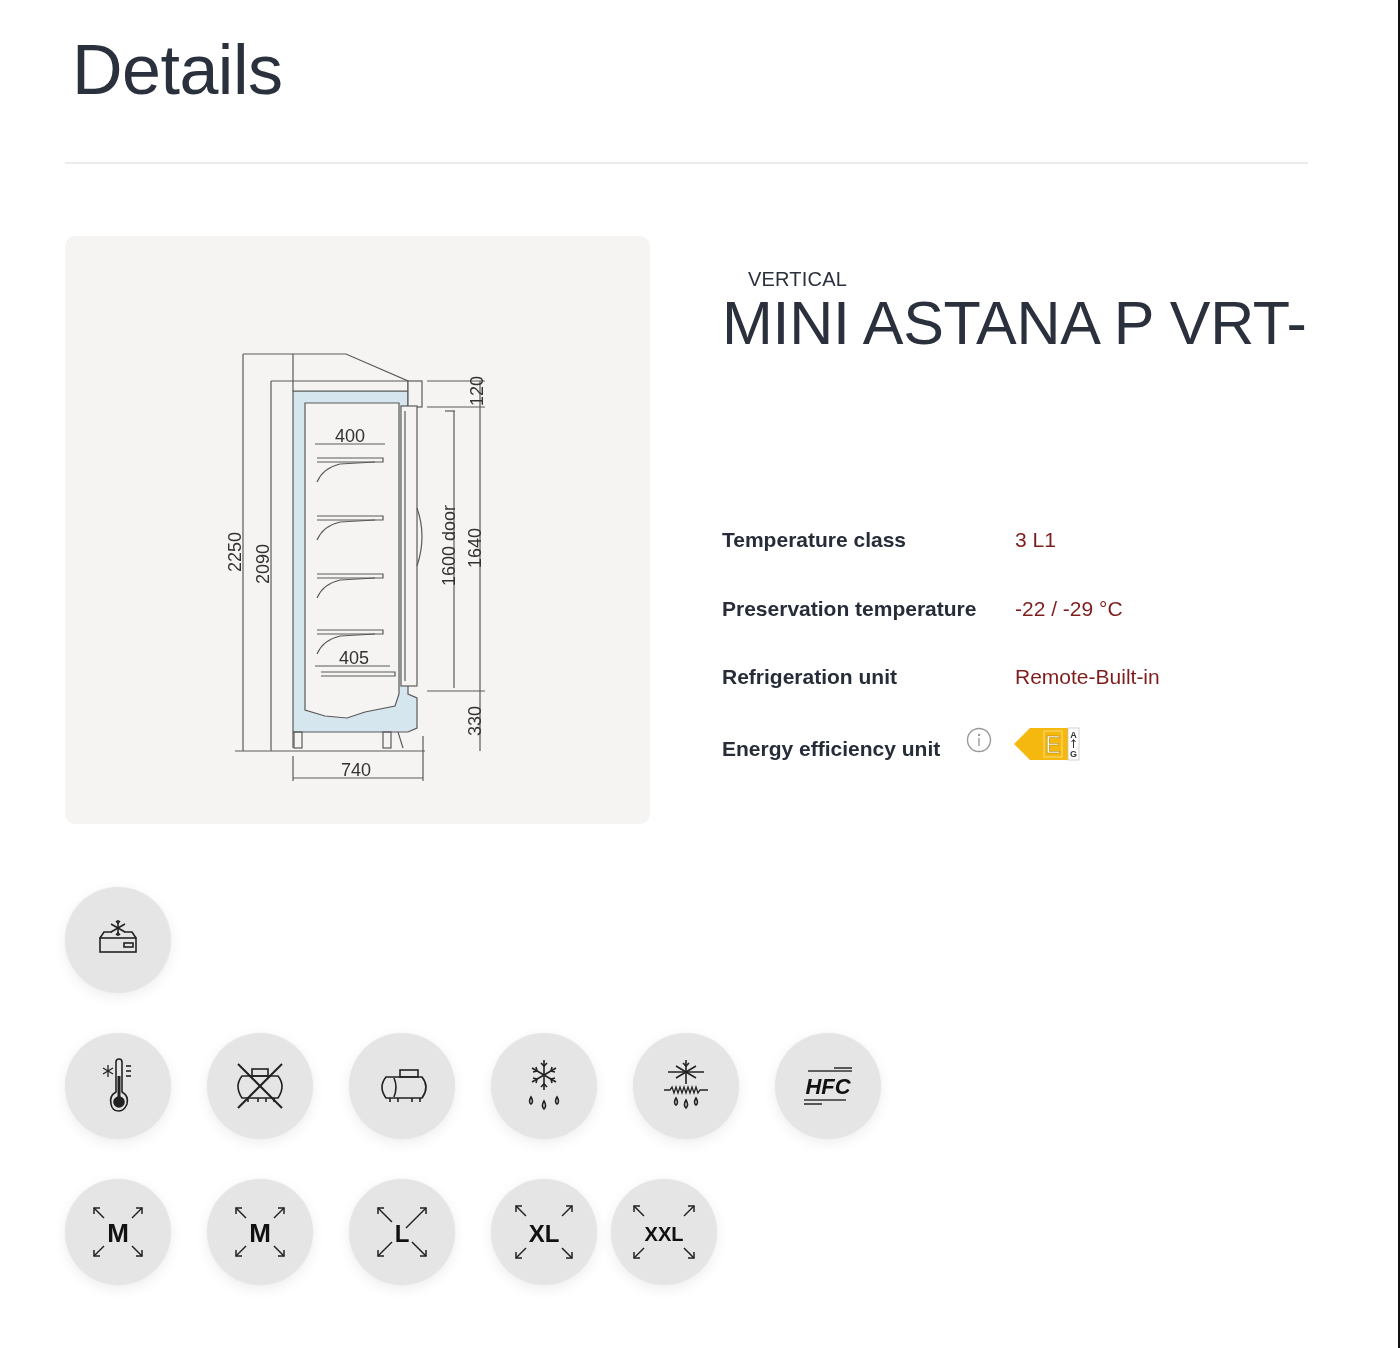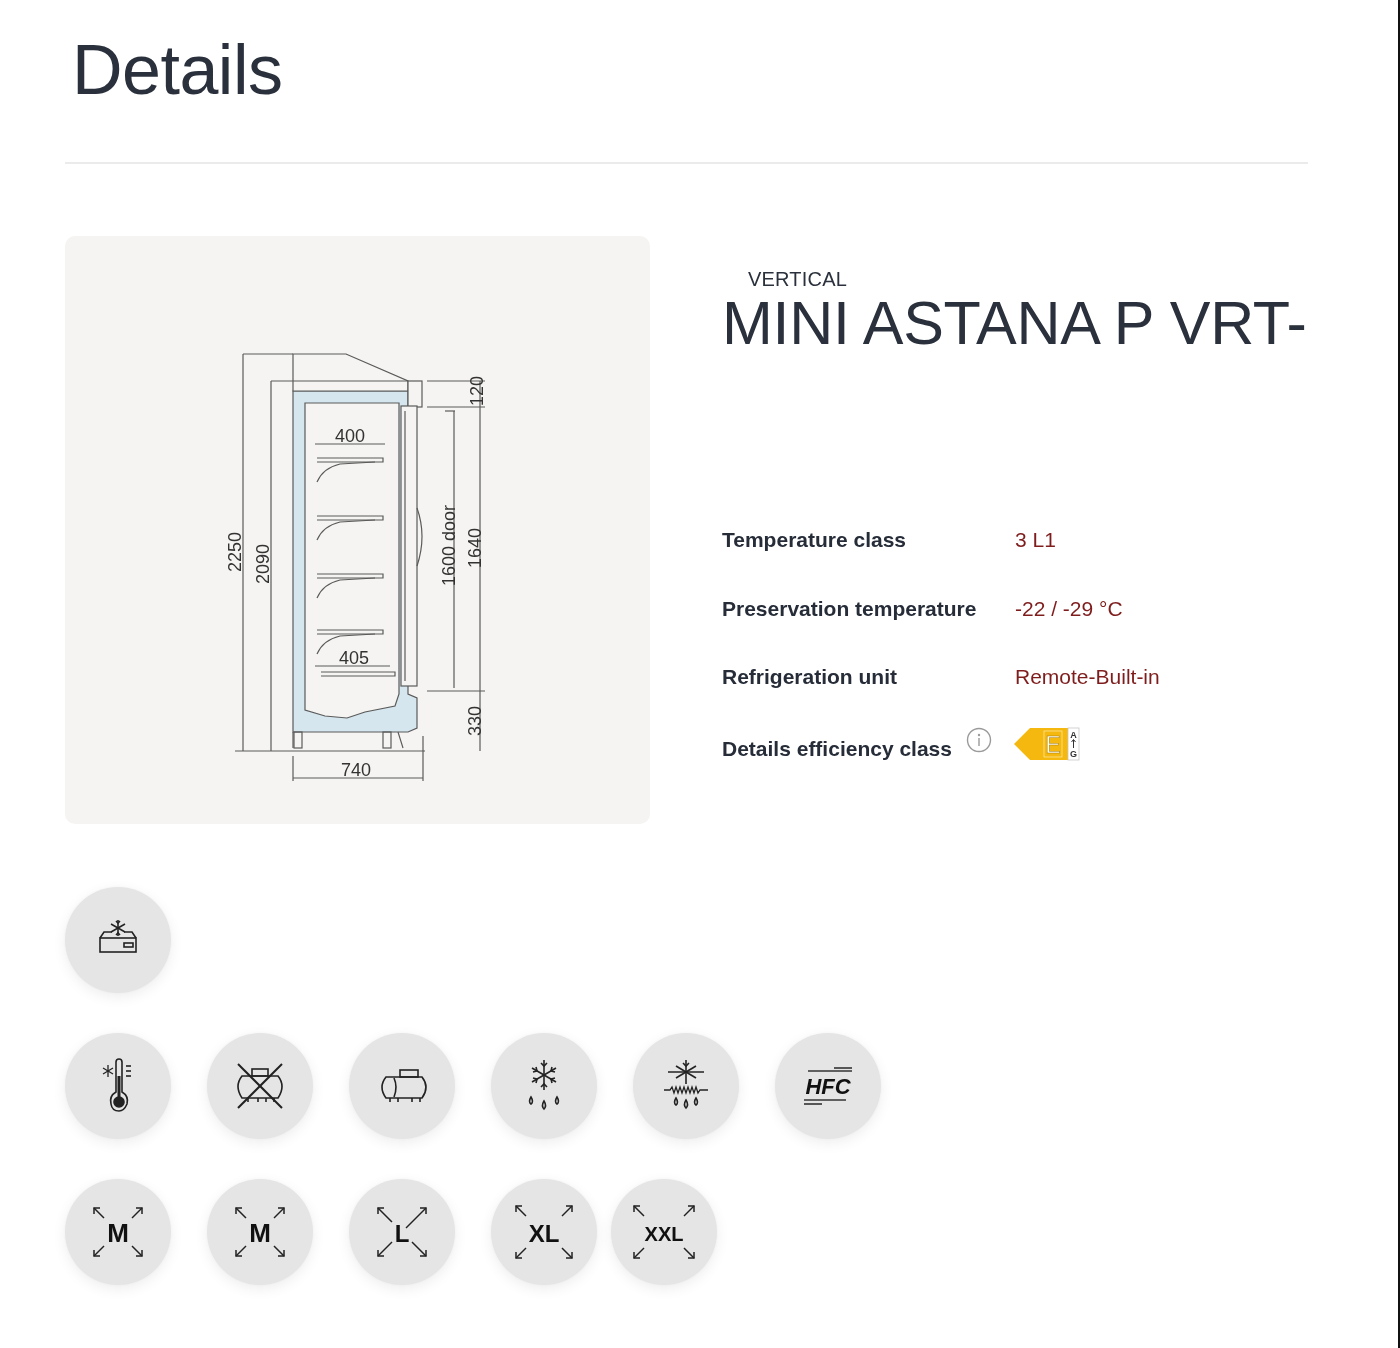--- a/index.html
+++ b/index.html
@@ -127,21 +127,21 @@
   </div>
   <div class="spec-row" style="top:77px">
     <span class="spec-label">Preservation temperature</span>
     <span class="spec-value">-22 / -29 °C</span>
   </div>
   <div class="spec-row" style="top:145px">
     <span class="spec-label">Refrigeration unit</span>
     <span class="spec-value">Remote-Built-in</span>
   </div>
   <div class="spec-row" style="top:217px">
-    <span class="spec-label">Details efficiency class</span>
+    <span class="spec-label">Energy efficiency unit</span>
     <svg class="info-icon" viewBox="0 0 26 26">
       <circle cx="13" cy="13" r="11.5" fill="none" stroke="#9a9a9a" stroke-width="1.4"></circle>
       <circle cx="13" cy="8" r="1.2" fill="#9a9a9a"></circle>
       <line x1="13" y1="11" x2="13" y2="19" stroke="#9a9a9a" stroke-width="1.4"></line>
     </svg>
     <svg class="energy-badge" viewBox="0 0 66 34">
       <path d="M0 17 L16 1 L54 1 L54 33 L16 33 Z" fill="#f5b80f"></path>
       <rect x="30" y="4" width="18" height="26" fill="none" stroke="#fff3c4" stroke-width="0.6"></rect>
       <text x="39" y="26" text-anchor="middle" font-family="Liberation Sans, sans-serif" font-size="23" fill="#ffffff" stroke="#a07a00" stroke-width="0.5">E</text>
       <rect x="54" y="1" width="11" height="32" fill="#ffffff" stroke="#c7c7c7" stroke-width="0.8"></rect>

